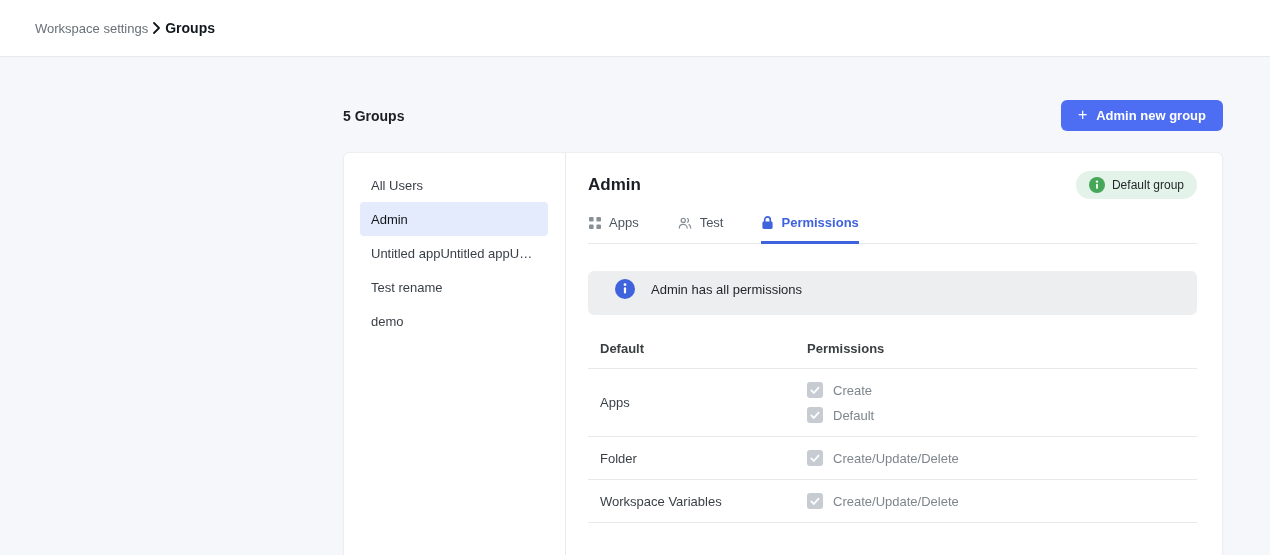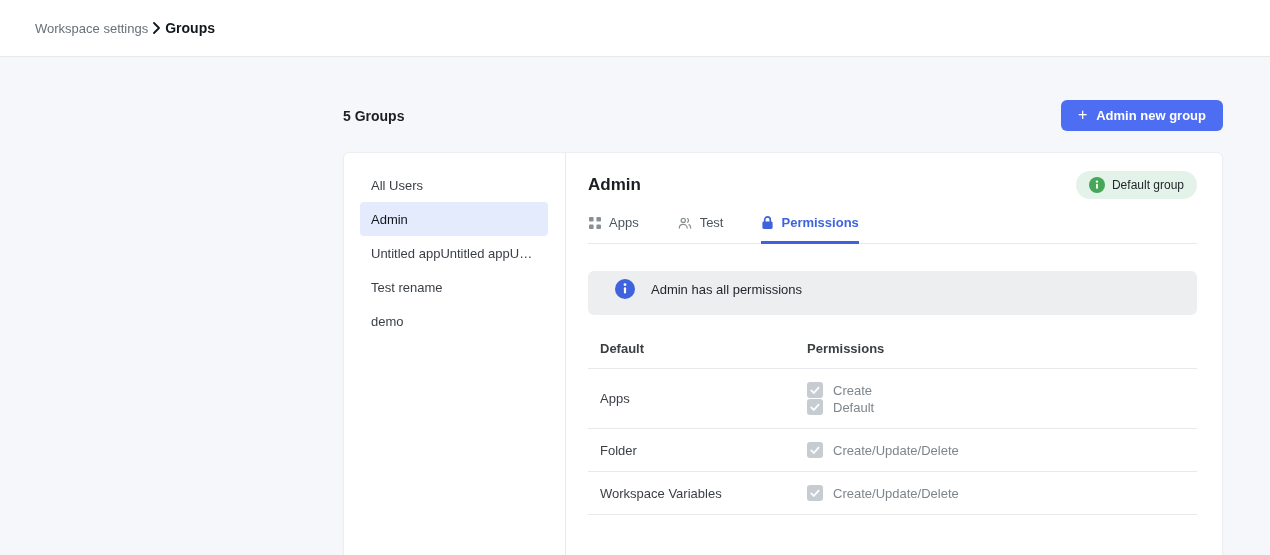--- a/index.html
+++ b/index.html
@@ -94,21 +94,21 @@
   
   .tbl { margin-top:18px; }
   .trow {
     display:grid; grid-template-columns:207px 1fr;
     align-items:center;
     border-bottom:1px solid #e7e9ec;
     padding:13px 0 13px 12px;
   }
   .trow.thead { padding:8px 0 12px 12px; font-size:13px; font-weight:600; color:#3a3f42; }
   .res { font-size:13px; color:#3a3f46; }
-  .perms { display:flex; flex-direction:column; gap:1px; }
+  .perms { display:flex; flex-direction:column; gap:9px; }
   .perm { display:flex; align-items:center; gap:10px; font-size:13px; color:#7e868c; }
   .cb { width:16px; height:16px; display:inline-flex; flex-shrink:0; }
 </style>
 </head>
 <body>
 
 <div class="topbar">
   <div class="breadcrumb">
     <span class="bc-parent">Workspace settings</span>
     <span class="bc-chev">

